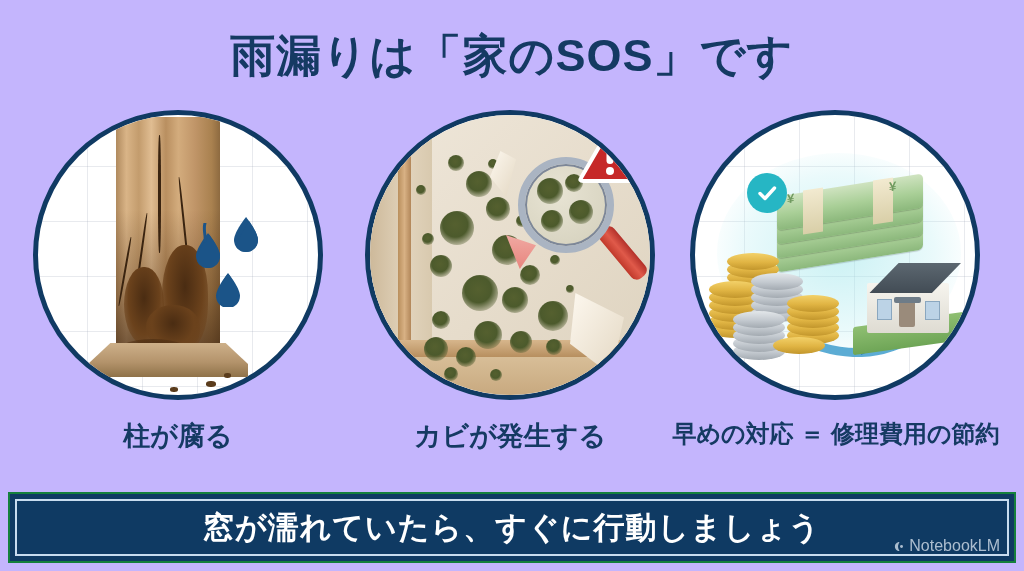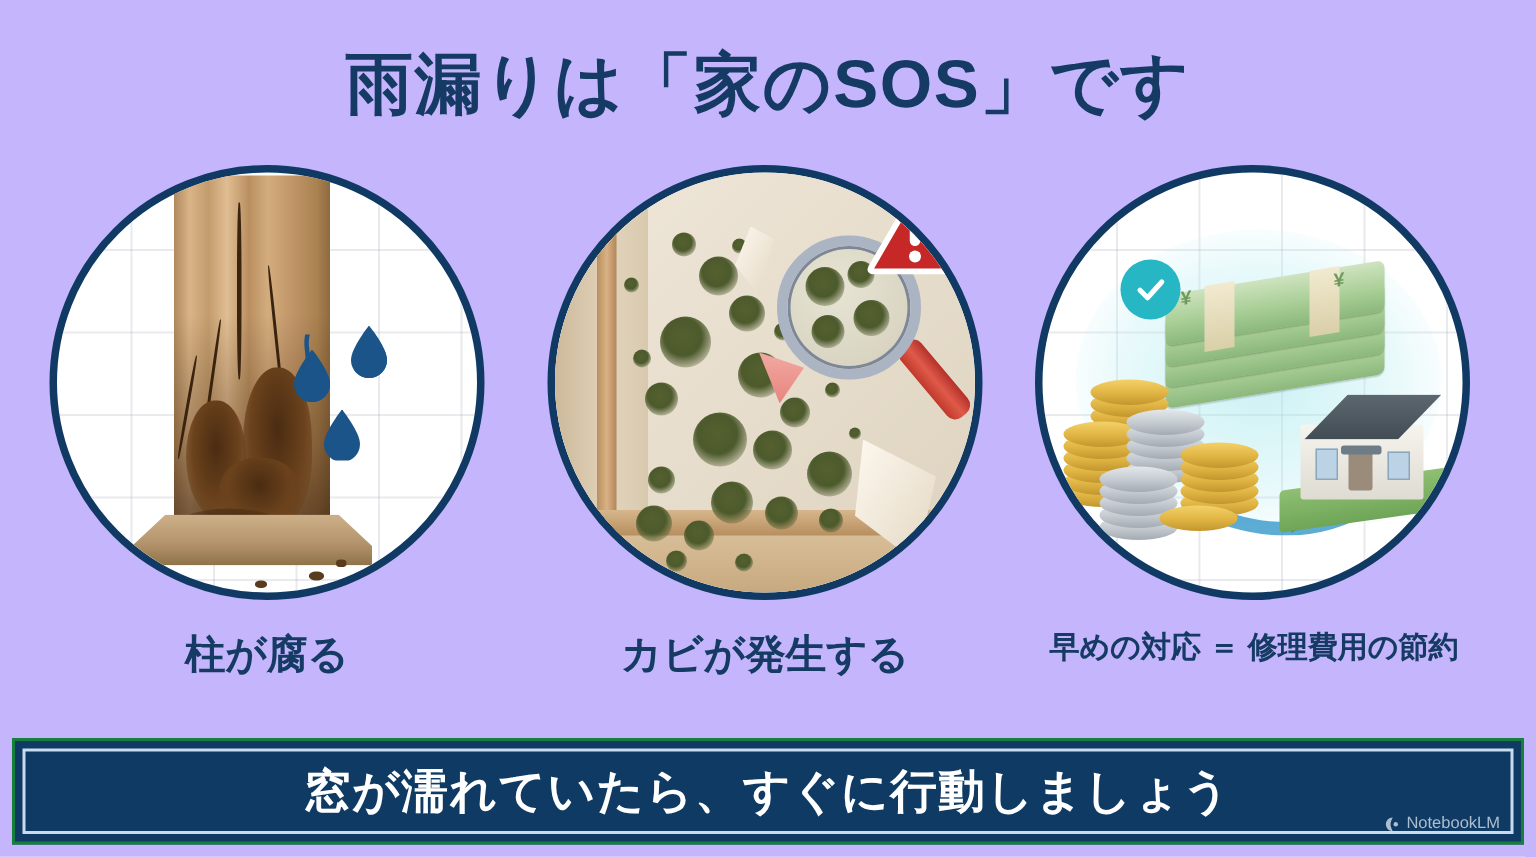--- a/index.html
+++ b/index.html
@@ -292,21 +292,21 @@
   .caption {
     position: absolute;
     top: 0;
     text-align: center;
     font-weight: bold;
     color: #153a63;
     white-space: nowrap;
   }
   .cap1 { left: 33px;  width: 290px; font-size: 27px; }
   .cap2 { left: 365px; width: 290px; font-size: 27px; }
-  .cap3 { left: 668px; width: 336px; font-size: 20px; }
+  .cap3 { left: 668px; width: 336px; font-size: 24px; }
 
   
   .banner {
     position: absolute;
     left: 8px;
     top: 492px;
     width: 1008px;
     height: 71px;
     background: #0f3a63;
     border: 2px solid #15803d;
@@ -330,21 +330,21 @@
     white-space: nowrap;
   }
   .watermark {
     position: absolute;
     right: 14px;
     bottom: 6px;
     display: flex;
     align-items: center;
     gap: 4px;
     color: #c7d4e2;
-    font-size: 11px;
+    font-size: 16px;
     opacity: .85;
     justify-content: center;
   }
 </style>
 </head>
 <body>
 
 <div class="slide">
 
   <div class="title">雨漏りは「家のSOS」です</div>

